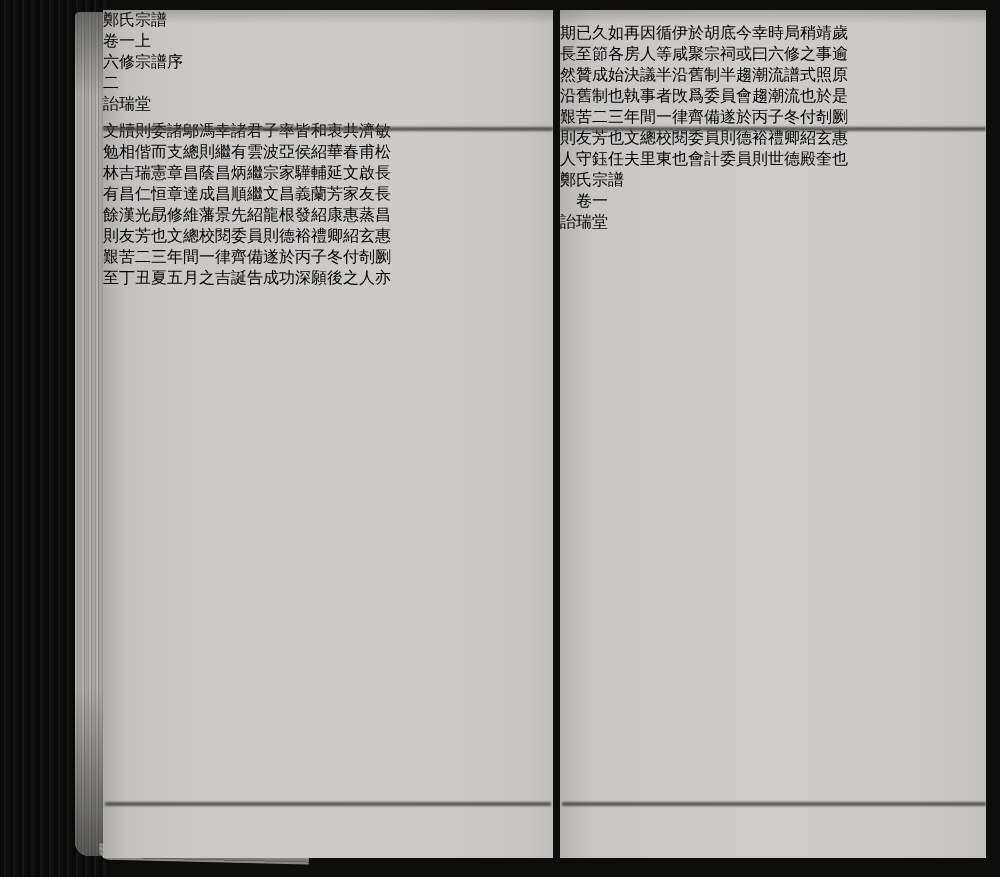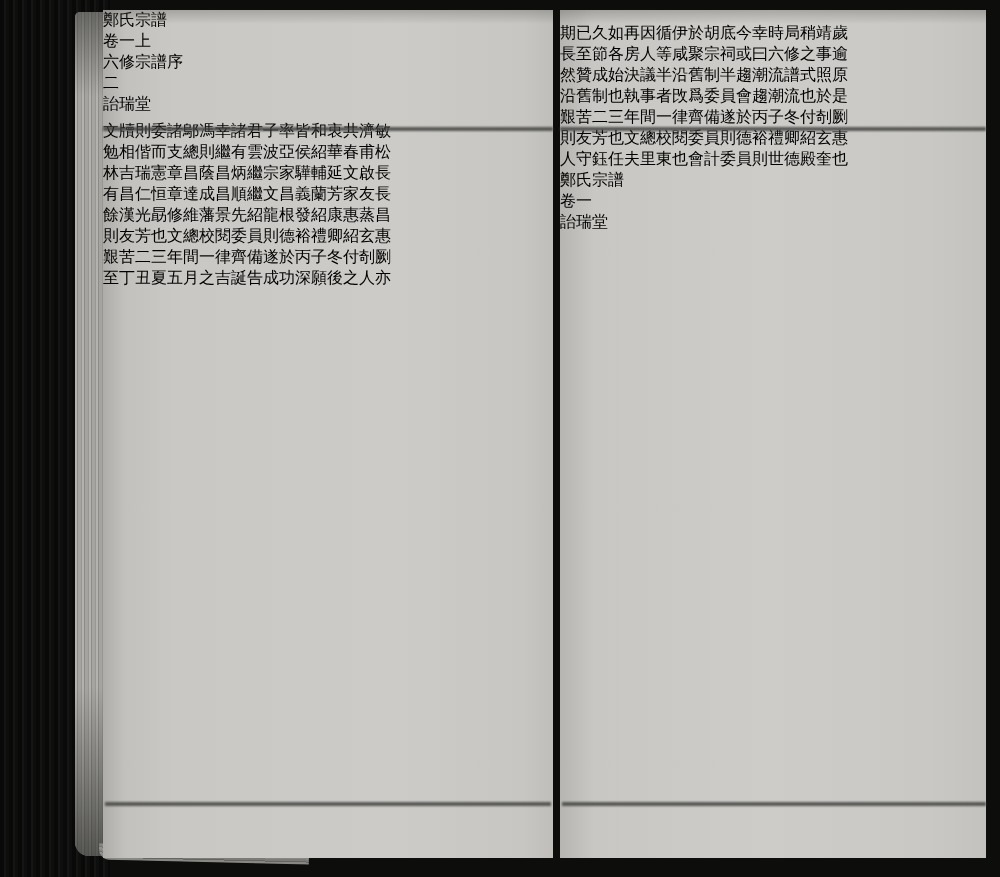--- a/index.html
+++ b/index.html
@@ -133,21 +133,21 @@
           <div class="col"><span>長至節各房人等咸聚宗祠或曰六修之事逾</span></div>
           <div class="col"><span>然贊成始決議半沿舊制半趨潮流譜式照原</span></div>
           <div class="col"><span>沿舊制也執事者攺爲委員會趨潮流也於是</span></div>
           <div class="col"><span>艱苦二三年間一律齊備遂於丙子冬付剞劂</span></div>
           <div class="col"><span>則友芳也文總校閱委員則德裕禮卿紹玄惠</span></div>
           <div class="col"><span>人守鈺任夫里東也會計委員則世德殿奎也</span></div>
         </div>
 
       <div class="vtext spine-title" style="left:474px;top:130px;">鄭氏宗譜</div>
       <div class="fishtail" style="left:476px;top:286px;"></div>
-      <div class="vtext spine-volume" style="left:477px;top:326px;">卷一</div>
+      <div class="vtext spine-volume" style="left:477px;top:326px;padding-left:16px;">卷一</div>
       <div class="vtext spine-hall" style="left:474px;top:682px;">詒瑞堂</div>
     </div>
 
     <div class="gutter"></div>
     <div class="gutter-shadow"></div>
 
     <div class="seal" style="left:650px;top:140px;width:139px;height:138px;"></div>
     <div class="seal" style="left:53px;top:550px;width:135px;height:148px;"></div>
   </div>
 

